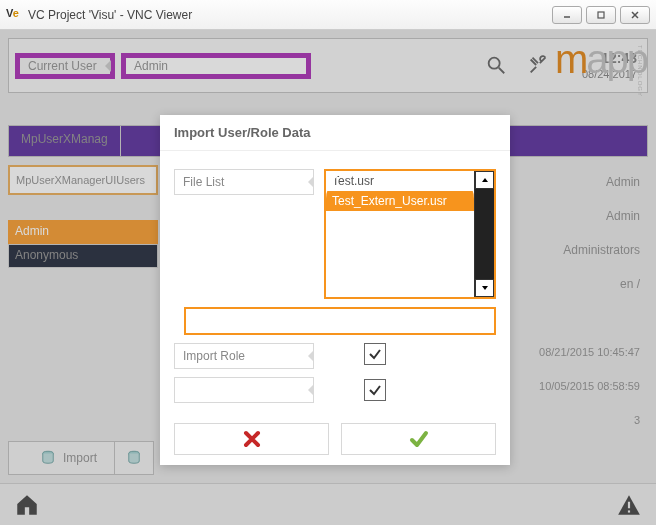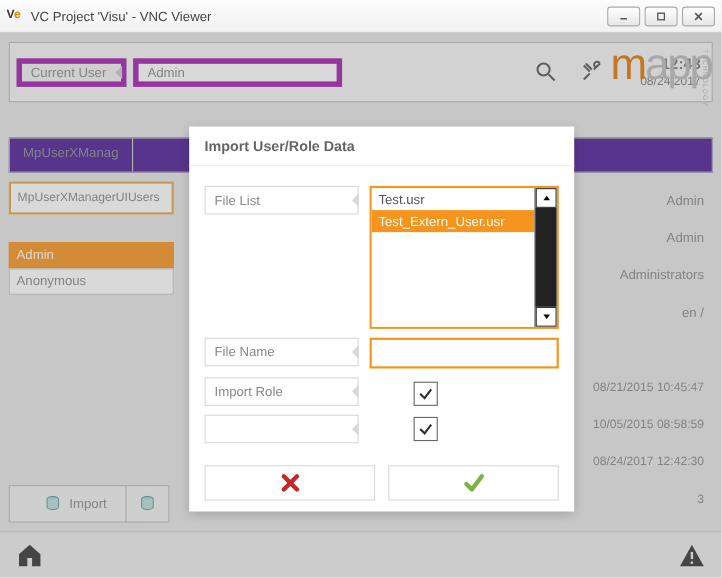--- a/index.html
+++ b/index.html
@@ -32,46 +32,46 @@
   .logo .m{color:#e07a00;font-weight:400}
   .logo .rest{color:#bcbcbc}
   .logo .tech{position:absolute; right:4px; top:8px; font-size:6px; letter-spacing:1px; color:#bbb; writing-mode:vertical-rl;}
 
   
   .bg-content { position:absolute; top:95px; left:8px; right:8px; bottom:50px; }
   .tab-hdr { height:32px; display:flex; border:1px solid #bbb; background:#4c1d95;}
   .tab-hdr .cell{ padding:6px 12px; font-size:12px; color:#888; border-right:1px solid #ccc;}
   .side-tab { position:absolute; top:40px; left:0; width:150px; border:2px solid #e8a54a; background:#fff; padding:6px; font-size:11px; color:#888; text-align:left; line-height:1.3;}
   .side-list { position:absolute; top:95px; left:0; width:150px; }
-  .side-list .row{ height:24px; border:1px solid #ccc; font-size:12px; color:#888; padding:3px 6px; background:#ffffff;}
+  .side-list .row{ height:24px; border:1px solid #ccc; font-size:12px; color:#888; padding:3px 6px; background:#0f172a;}
   .side-list .row.sel{ background:#f7941d; color:#fff; border-color:#f7941d;}
   .right-meta { position:absolute; right:0; top:40px; width:150px; font-size:12px; color:#888; text-align:right;}
   .right-meta div{ height:34px; display:flex; align-items:center; justify-content:flex-end; padding-right:8px;}
   .right-ts { position:absolute; right:0; top:210px; width:150px; font-size:11px; color:#888; text-align:right;}
   .right-ts div{ height:34px; display:flex; align-items:center; justify-content:flex-end; padding-right:8px;}
   .import-btn { position:absolute; left:0; bottom:0; height:34px; width:120px; border:1px solid #bbb; background:#f2f2f2; display:flex; align-items:center; justify-content:center; gap:6px; font-size:12px; color:#888;}
   .import-btn2 { position:absolute; left:106px; bottom:0; height:34px; width:40px; border:1px solid #bbb; background:#f2f2f2; display:flex; align-items:center; justify-content:center;}
   .db-ico{width:18px;height:18px;}
 
   
   .footer { position:absolute; left:0; right:0; bottom:0; height:42px; background:#eee; border-top:1px solid #ccc; display:flex; align-items:center; justify-content:space-between; padding:0 14px;}
   .footer svg{width:26px;height:26px;}
 
   
-  .dialog { position:absolute; z-index:10; top:85px; left:172px; width:350px; background:#fff; box-shadow: 0 2px 10px rgba(0,0,0,0.2); padding-bottom:10px;}
+  .dialog { position:absolute; z-index:10; top:85px; left:160px; width:350px; background:#fff; box-shadow: 0 2px 10px rgba(0,0,0,0.2); padding-bottom:10px;}
   .dlg-title { height:36px; display:flex; align-items:center; padding:0 14px; font-size:13px; font-weight:bold; color:#666; border-bottom:1px solid #eee;}
   .dlg-body { padding: 18px 14px 6px 14px; }
   .form-row { display:flex; align-items:flex-start; margin-bottom:8px; }
   .form-label { width:140px; min-height:26px; border:1px solid #d8d8d8; background:#fff; font-size:12px; color:#888; display:flex; align-items:center; padding:0 8px; position:relative;}
   .form-label .notch{position:absolute; right:-1px; top:50%; transform:translateY(-50%); width:0;height:0;border-top:6px solid transparent;border-bottom:6px solid transparent;border-right:6px solid #d8d8d8;}
   .form-control { flex:1; margin-left:10px; }
 
   
   .file-list-wrap { border:2px solid #f7941d; height:130px; display:flex; }
-  .file-list { flex:1; background:#fff; font-size:12px; overflow:hidden;}
+  .file-list { flex:1; background:#fff; font-size:12px; overflow:hidden;border-radius:28px;}
   .file-list .item{ padding:3px 6px; color:#555; cursor:pointer; white-space:nowrap; overflow:hidden; text-overflow:ellipsis;}
   .file-list .item.sel{ background:#f7941d; color:#fff;}
   .file-scroll { width:20px; background:#ddd; display:flex; flex-direction:column; border-left:1px solid #333;}
   .file-scroll .btn{ height:18px; background:#fff; border:1px solid #333; display:flex; align-items:center; justify-content:center; cursor:pointer;}
   .file-scroll .track{ flex:1; background:#222;}
   .file-scroll svg{width:10px;height:10px;}
 
   .filename-input { height:28px; border:2px solid #f7941d; background:#fff; width:100%; }
 
   .checkbox { width:22px; height:22px; border:1px solid #666; background:#fff; display:flex; align-items:center; justify-content:center; cursor:pointer; margin-left:40px;}
@@ -148,21 +148,20 @@
     </div>
     <div class="right-meta">
       <div>Admin</div>
       <div>Admin</div>
       <div>Administrators</div>
       <div>en /</div>
     </div>
     <div class="right-ts">
       <div>08/21/2015 10:45:47</div>
       <div>10/05/2015 08:58:59</div>
-      <div>08/24/2017 12:42:30</div>
       <div>3</div>
     </div>
     <div class="import-btn">
       <svg class="db-ico" viewBox="0 0 24 24">
           <ellipse cx="12" cy="6" rx="7" ry="3" fill="#9cc" stroke="#488" stroke-width="1"></ellipse>
           <path d="M5 6 v10 a7 3 0 0 0 14 0 V6" fill="#bdd" stroke="#488" stroke-width="1"></path>
         </svg>
       <span>Import</span>
     </div>
     <div class="import-btn2">
@@ -212,30 +211,26 @@
                   <svg viewBox="0 0 10 10">
                     <path d="M2 3 L5 7 L8 3 Z" fill="#000"></path>
                   </svg>
                 </div>
             </div>
           </div>
         </div>
       </div>
 
       <div class="form-row">
-        <div class="form-label">
-            <span>File Name</span>
-            <span class="notch"></span>
-          </div>
         <div class="form-control">
           <div class="filename-input"></div>
         </div>
       </div>
 
-      <div class="form-row" style="align-items:flex-end;">
+      <div class="form-row" style="align-items:flex-start;">
         <div class="form-label">
             <span>Import Role</span>
             <span class="notch"></span>
           </div>
         <div class="form-control" style="display:flex;">
           <div class="checkbox">
             <svg viewBox="0 0 14 14">
                 <path d="M2 7 L6 11 L12 3" fill="none" stroke="#333" stroke-width="2"></path>
               </svg>
           </div>

